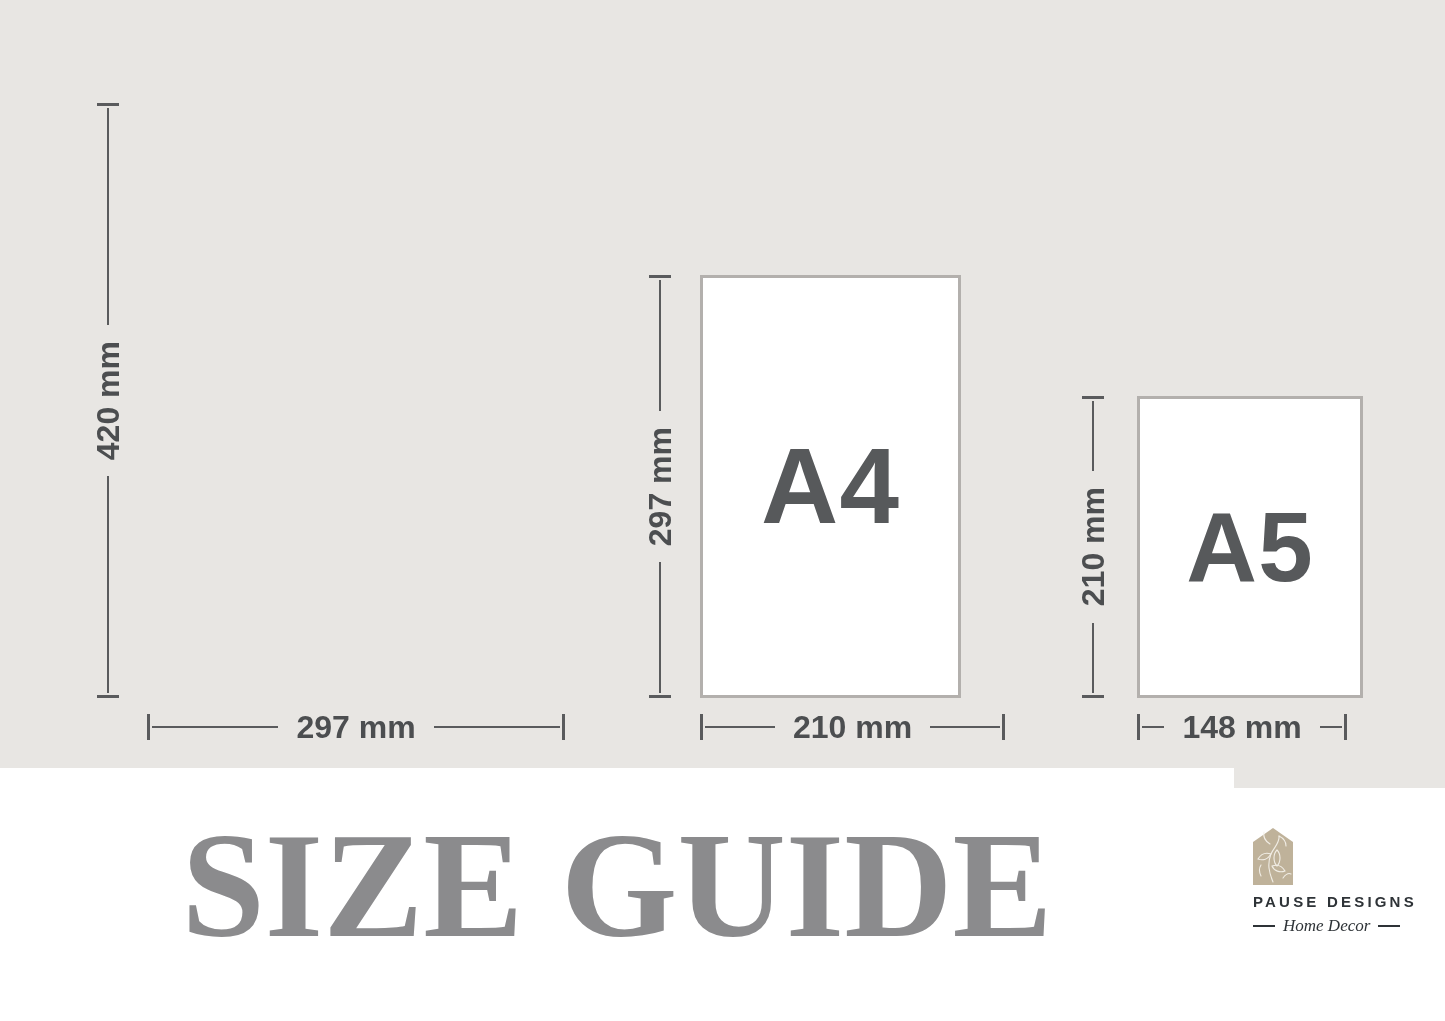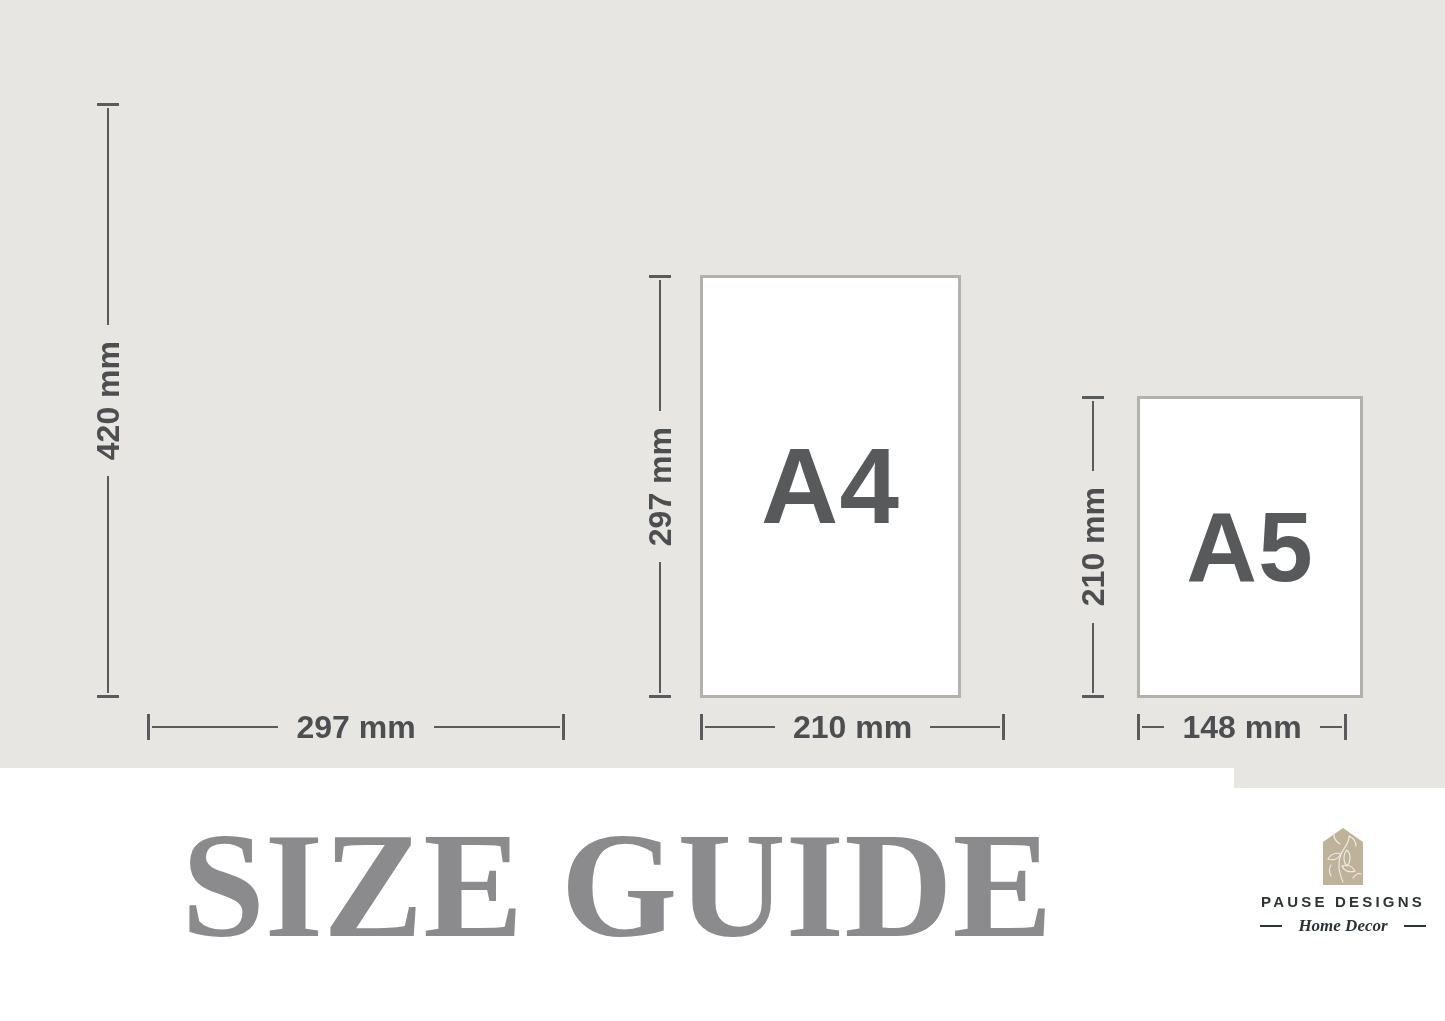--- a/index.html
+++ b/index.html
@@ -114,36 +114,35 @@
     margin: 0;
   }
 
   .brand-logo {
     position: absolute;
     left: 1253px;
     top: 60px;
     width: 180px;
     display: flex;
     flex-direction: column;
-    align-items: center;
+    align-items: flex-start;
   }
   .brand-house { margin-bottom: 8px; }
   .brand-name {
     font-size: 15px;
     font-weight: 700;
     letter-spacing: 3.2px;
     color: #2e3337;
     white-space: nowrap;
   }
   .brand-tagline-row {
     margin-top: 6px;
     display: flex;
     align-items: center;
-    gap: 16px;
-    font-weight: bold;
+    gap: 8px;
   }
   .tagline-dash { width: 22px; height: 1.5px; background: #2e3337; }
   .brand-tagline {
     font-family: "Liberation Serif", serif;
     font-style: italic;
     font-size: 17px;
     color: #2e3337;
     white-space: nowrap;
   }
 </style>

